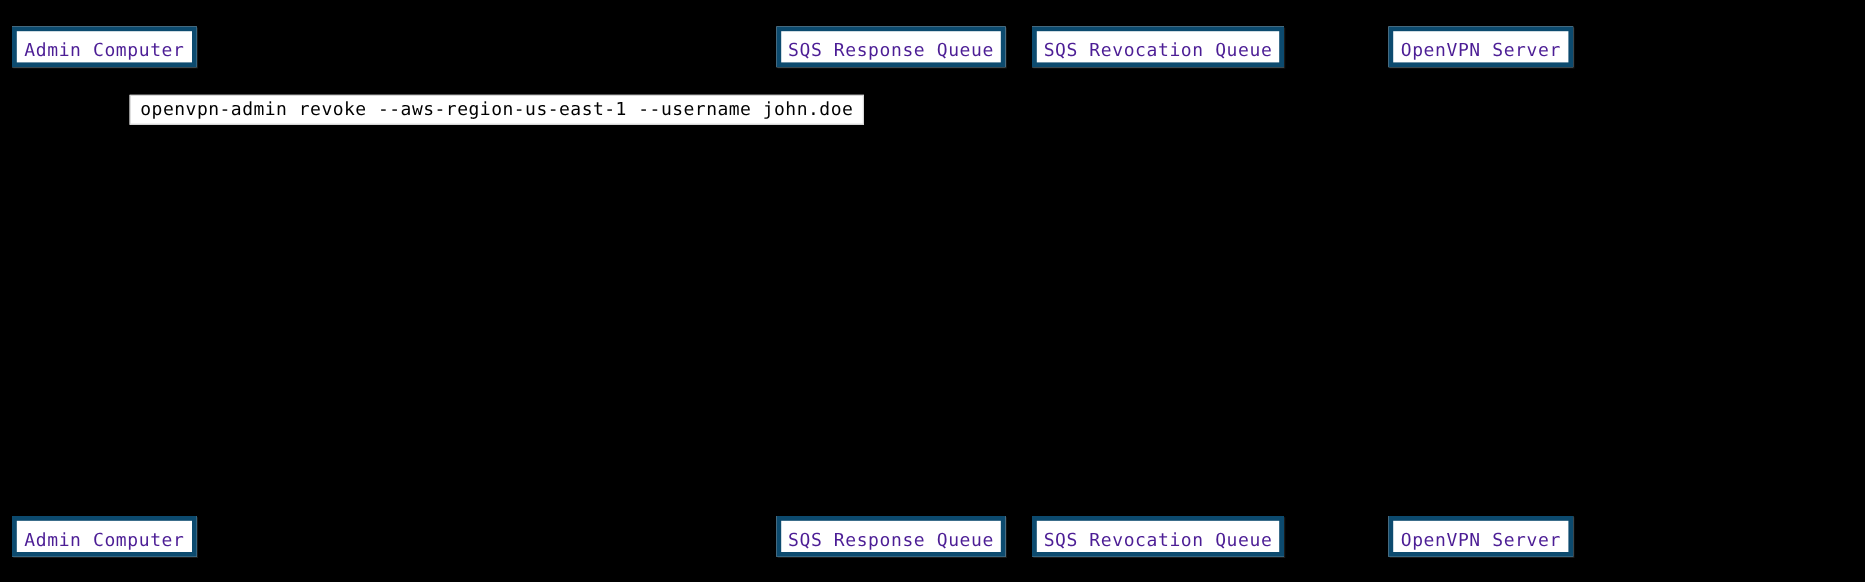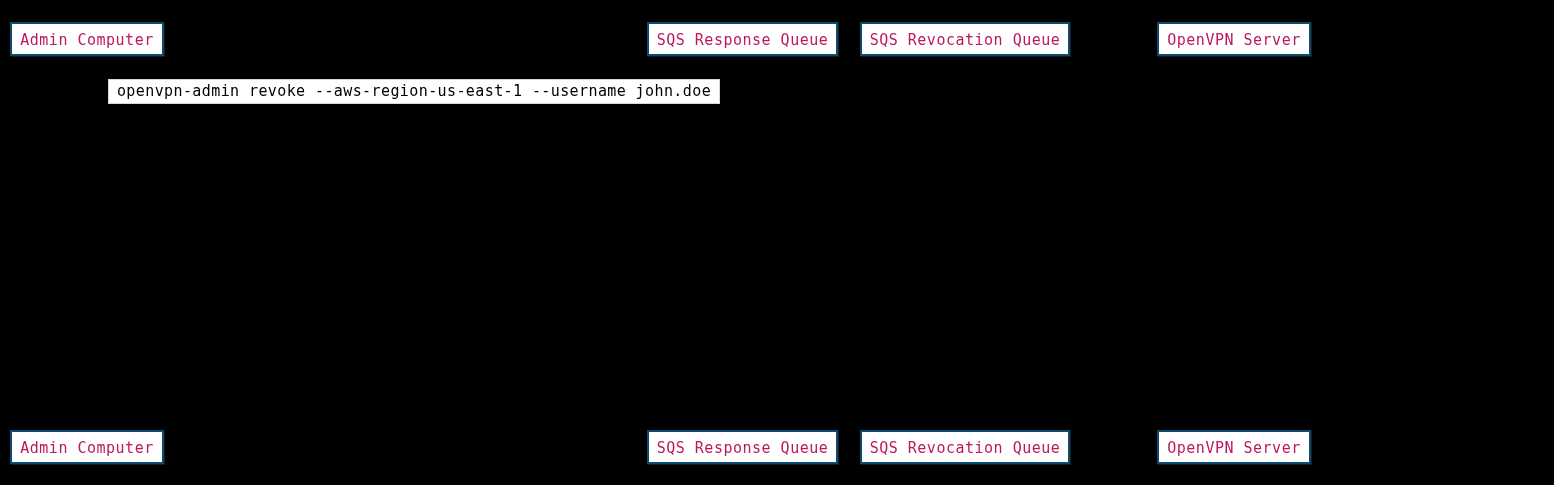--- a/index.html
+++ b/index.html
@@ -15,22 +15,22 @@
     background: #000000;
     overflow: hidden;
     font-family: "DejaVu Sans Mono", "Liberation Mono", monospace;
   }
 
   
   .participant {
     position: absolute;
     box-sizing: border-box;
     background: #ffffff;
-    border: 2px solid #0c4a6e;
-    color: #be185d;
+    border: 4px solid #0c4a6e;
+    color: #4c1d95;
     font-size: 15px;
     line-height: 32px;
     text-align: center;
     white-space: nowrap;
     letter-spacing: 0.5px;
     box-shadow: 1px 1px 0 rgba(255,255,255,0.10);
   }
 
   
   .lifeline {

